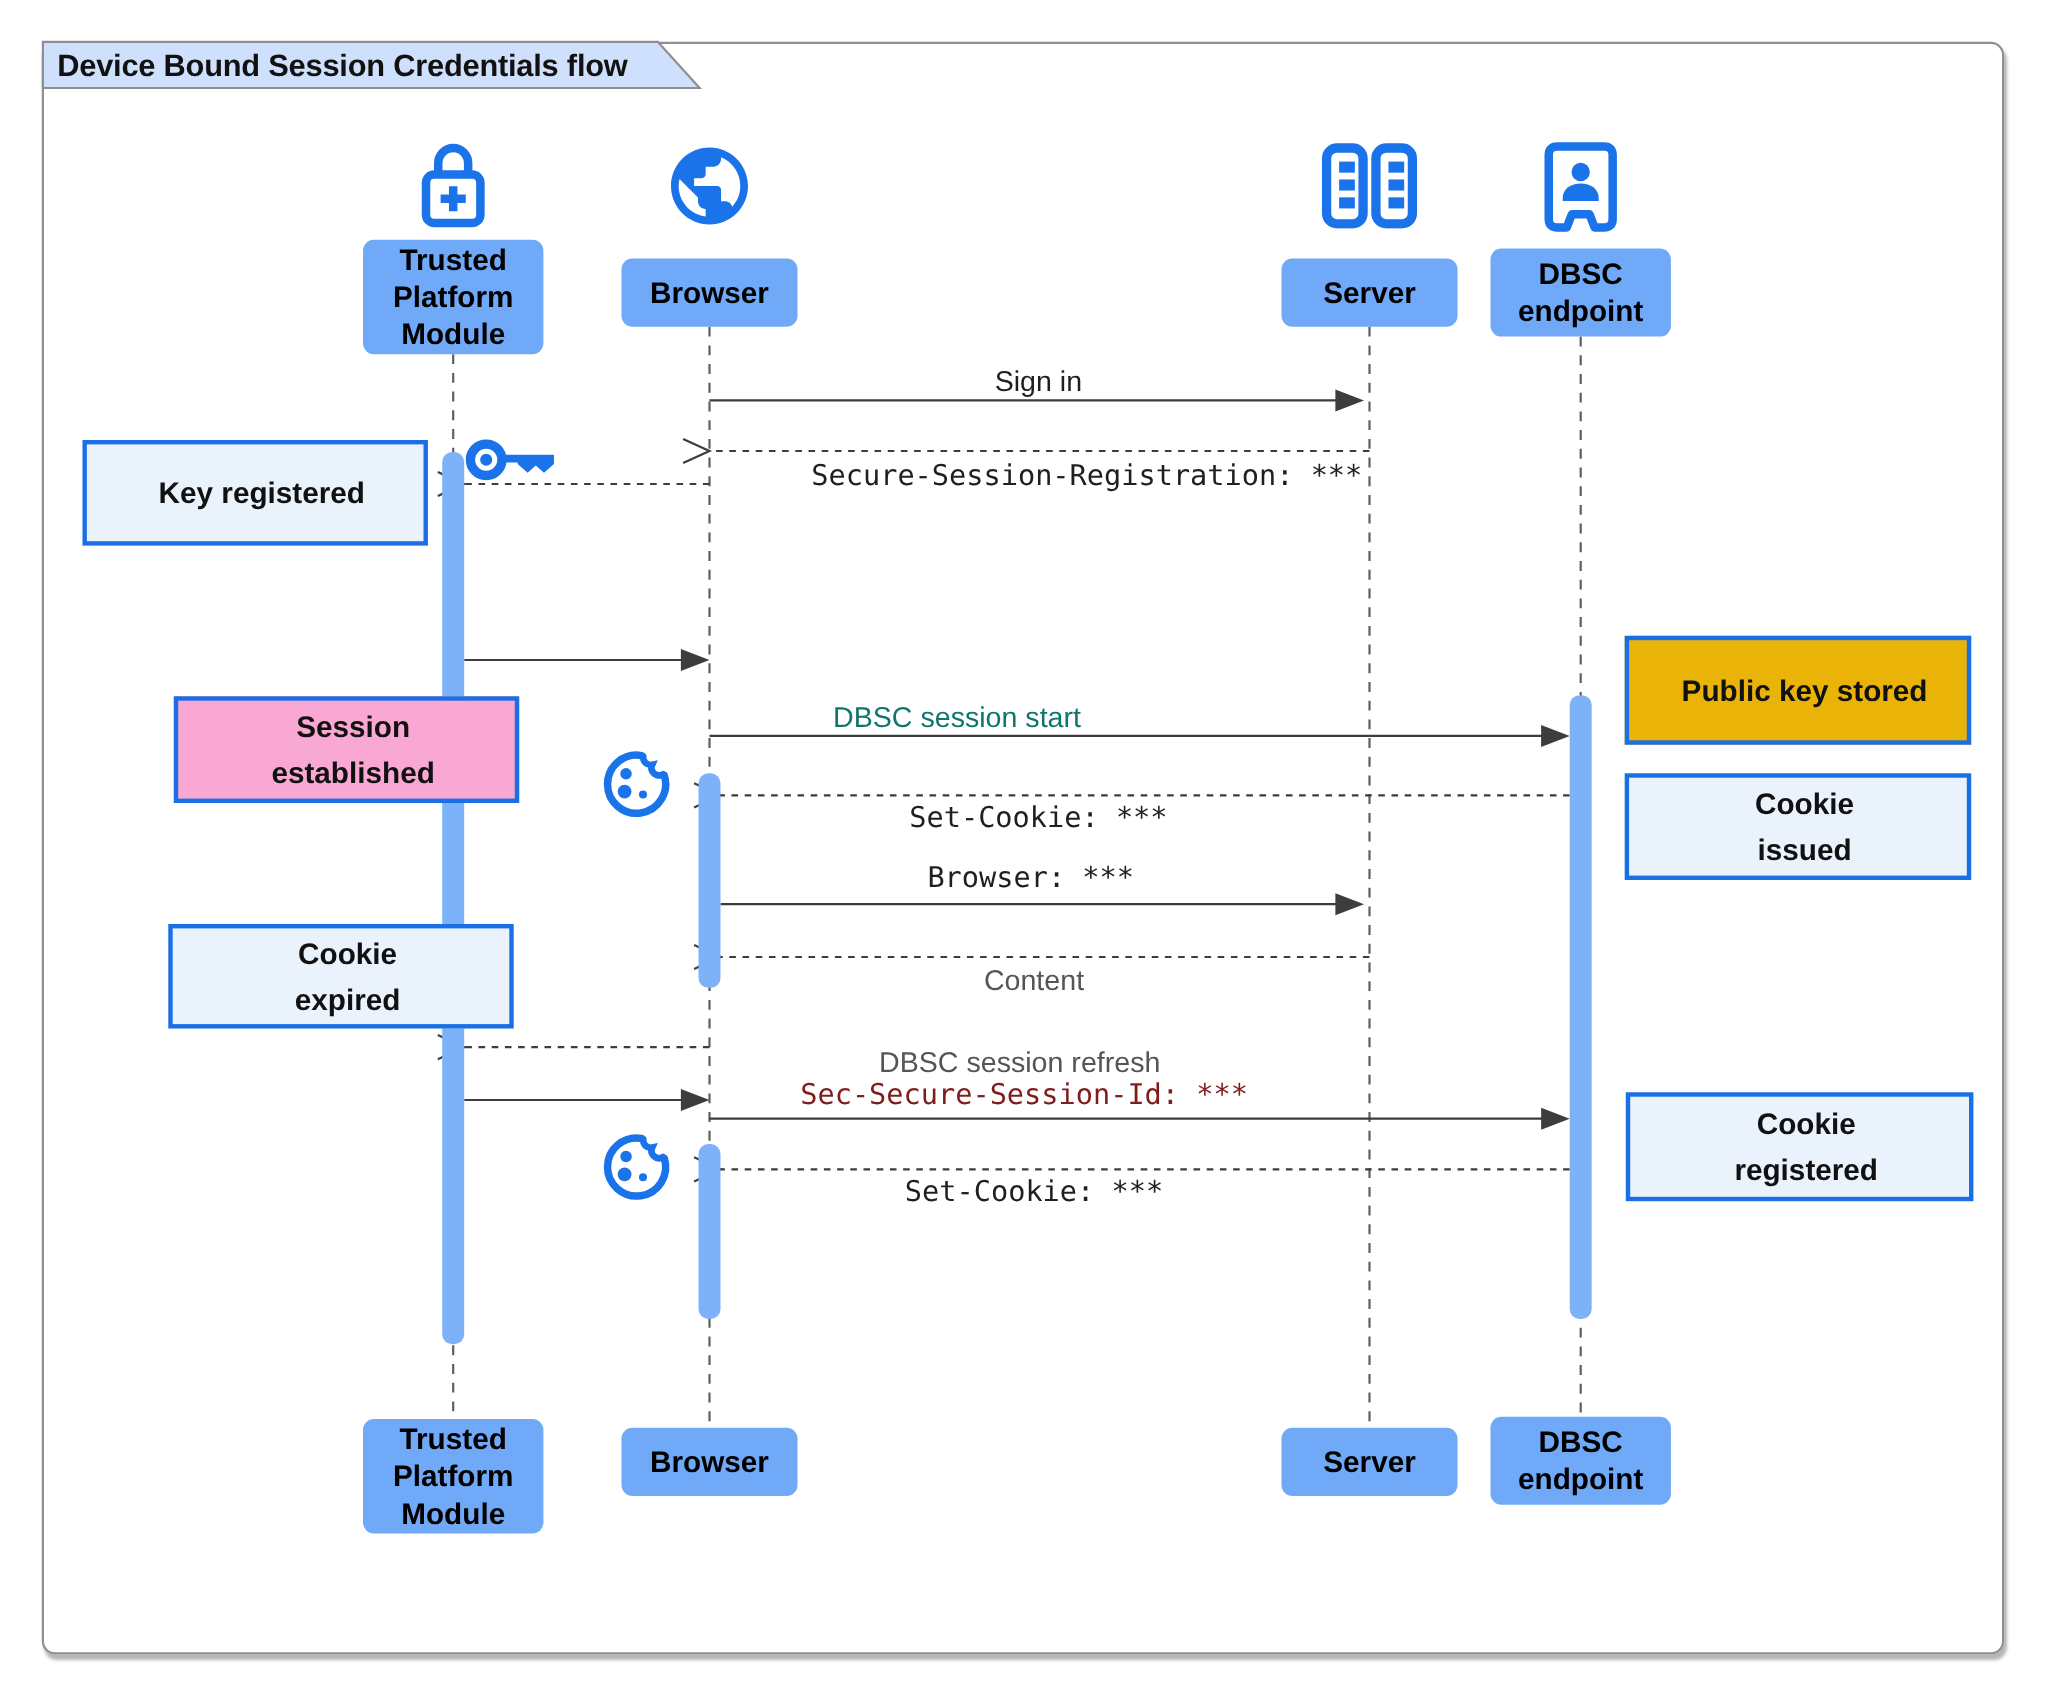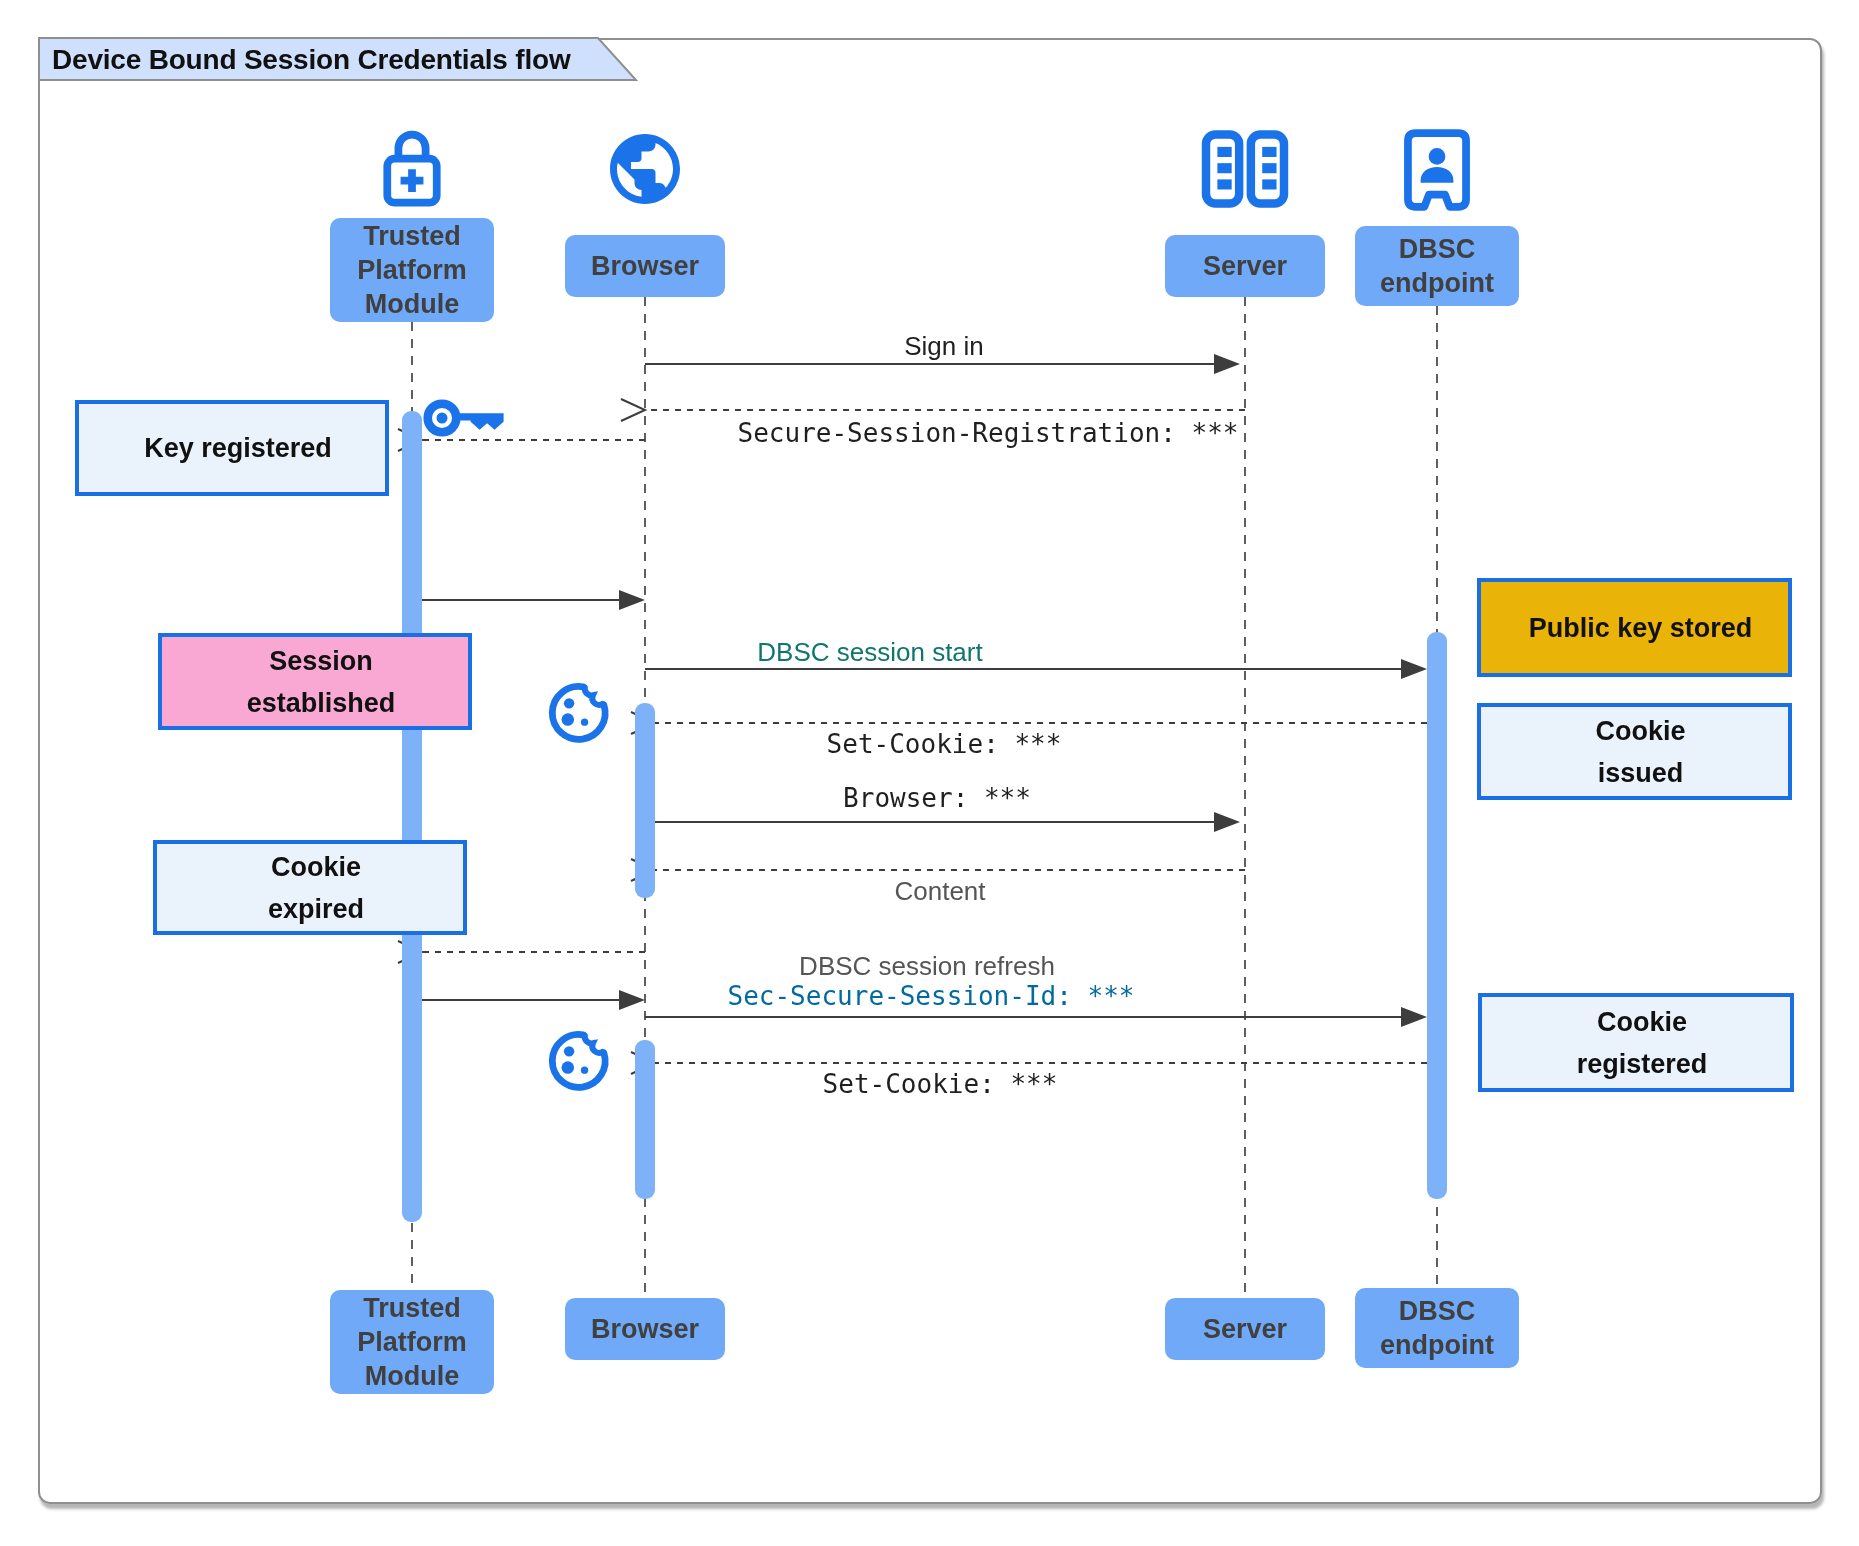--- a/index.html
+++ b/index.html
@@ -25,21 +25,21 @@
   .icon-box{position:absolute;z-index:4;}
   .icon-box svg{width:100%;height:100%;display:block;}
   .note{
     position:absolute;z-index:5;display:flex;flex-direction:column;
     align-items:center;justify-content:center;
     font-size:27px;font-weight:700;color:#111;line-height:42px;text-align:center;padding-left:12px;
   }
   .actor{
     position:absolute;z-index:7;display:flex;flex-direction:column;
     align-items:center;justify-content:center;border-radius:10px;
-    font-size:27px;font-weight:700;color:#404040;line-height:34px;text-align:center;
+    font-size:27px;font-weight:700;color:#000000;line-height:34px;text-align:center;
   }
   .msg-label{
     position:absolute;z-index:6;transform:translateX(-50%);
     white-space:nowrap;line-height:30px;font-size:26px;text-align:center;
   }
   .msg-label.mono{font-family:"DejaVu Sans Mono",monospace;font-size:26px;}
   .msg-label.sans{font-family:"Liberation Sans",sans-serif;}
 </style>
 </head>
 <body>
@@ -171,21 +171,21 @@
       </div>
     </div>
   <div id="labels-layer">
       <div class="msg-label sans" style="left: 944px; top: 331px; color: rgb(31, 31, 31);">Sign in</div>
       <div class="msg-label mono" style="left: 944px; top: 418px; color: rgb(31, 31, 31); margin-left: 44px;">Secure-Session-Registration: ***</div>
       <div class="msg-label sans" style="left: 870px; top: 637px; color: #0f766e;">DBSC session start</div>
       <div class="msg-label mono" style="left: 944px; top: 729px; color: rgb(31, 31, 31);">Set-Cookie: ***</div>
       <div class="msg-label mono" style="left: 937px; top: 783px; color: rgb(31, 31, 31);">Browser: ***</div>
       <div class="msg-label sans" style="left: 940px; top: 876px; color: rgb(85, 85, 85);">Content</div>
       <div class="msg-label sans" style="left: 927px; top: 951px; color: rgb(85, 85, 85);">DBSC session refresh</div>
-      <div class="msg-label mono" style="left: 931px; top: 981px; color: #0369a1;">Sec-Secure-Session-Id: ***</div>
+      <div class="msg-label mono" style="left: 931px; top: 981px; color: #7f1d1d;">Sec-Secure-Session-Id: ***</div>
       <div class="msg-label mono" style="left: 940px; top: 1069px; color: rgb(31, 31, 31);">Set-Cookie: ***</div>
     </div>
   <div id="actors-layer">
       <div class="actor" style="left: 330px; top: 218px; width: 164px; height: 104px; background: rgb(111, 169, 247);">
         <span>Trusted</span>
         <span>Platform</span>
         <span>Module</span>
       </div>
       <div class="actor" style="left: 330px; top: 1290px; width: 164px; height: 104px; background: rgb(111, 169, 247);">
         <span>Trusted</span>

